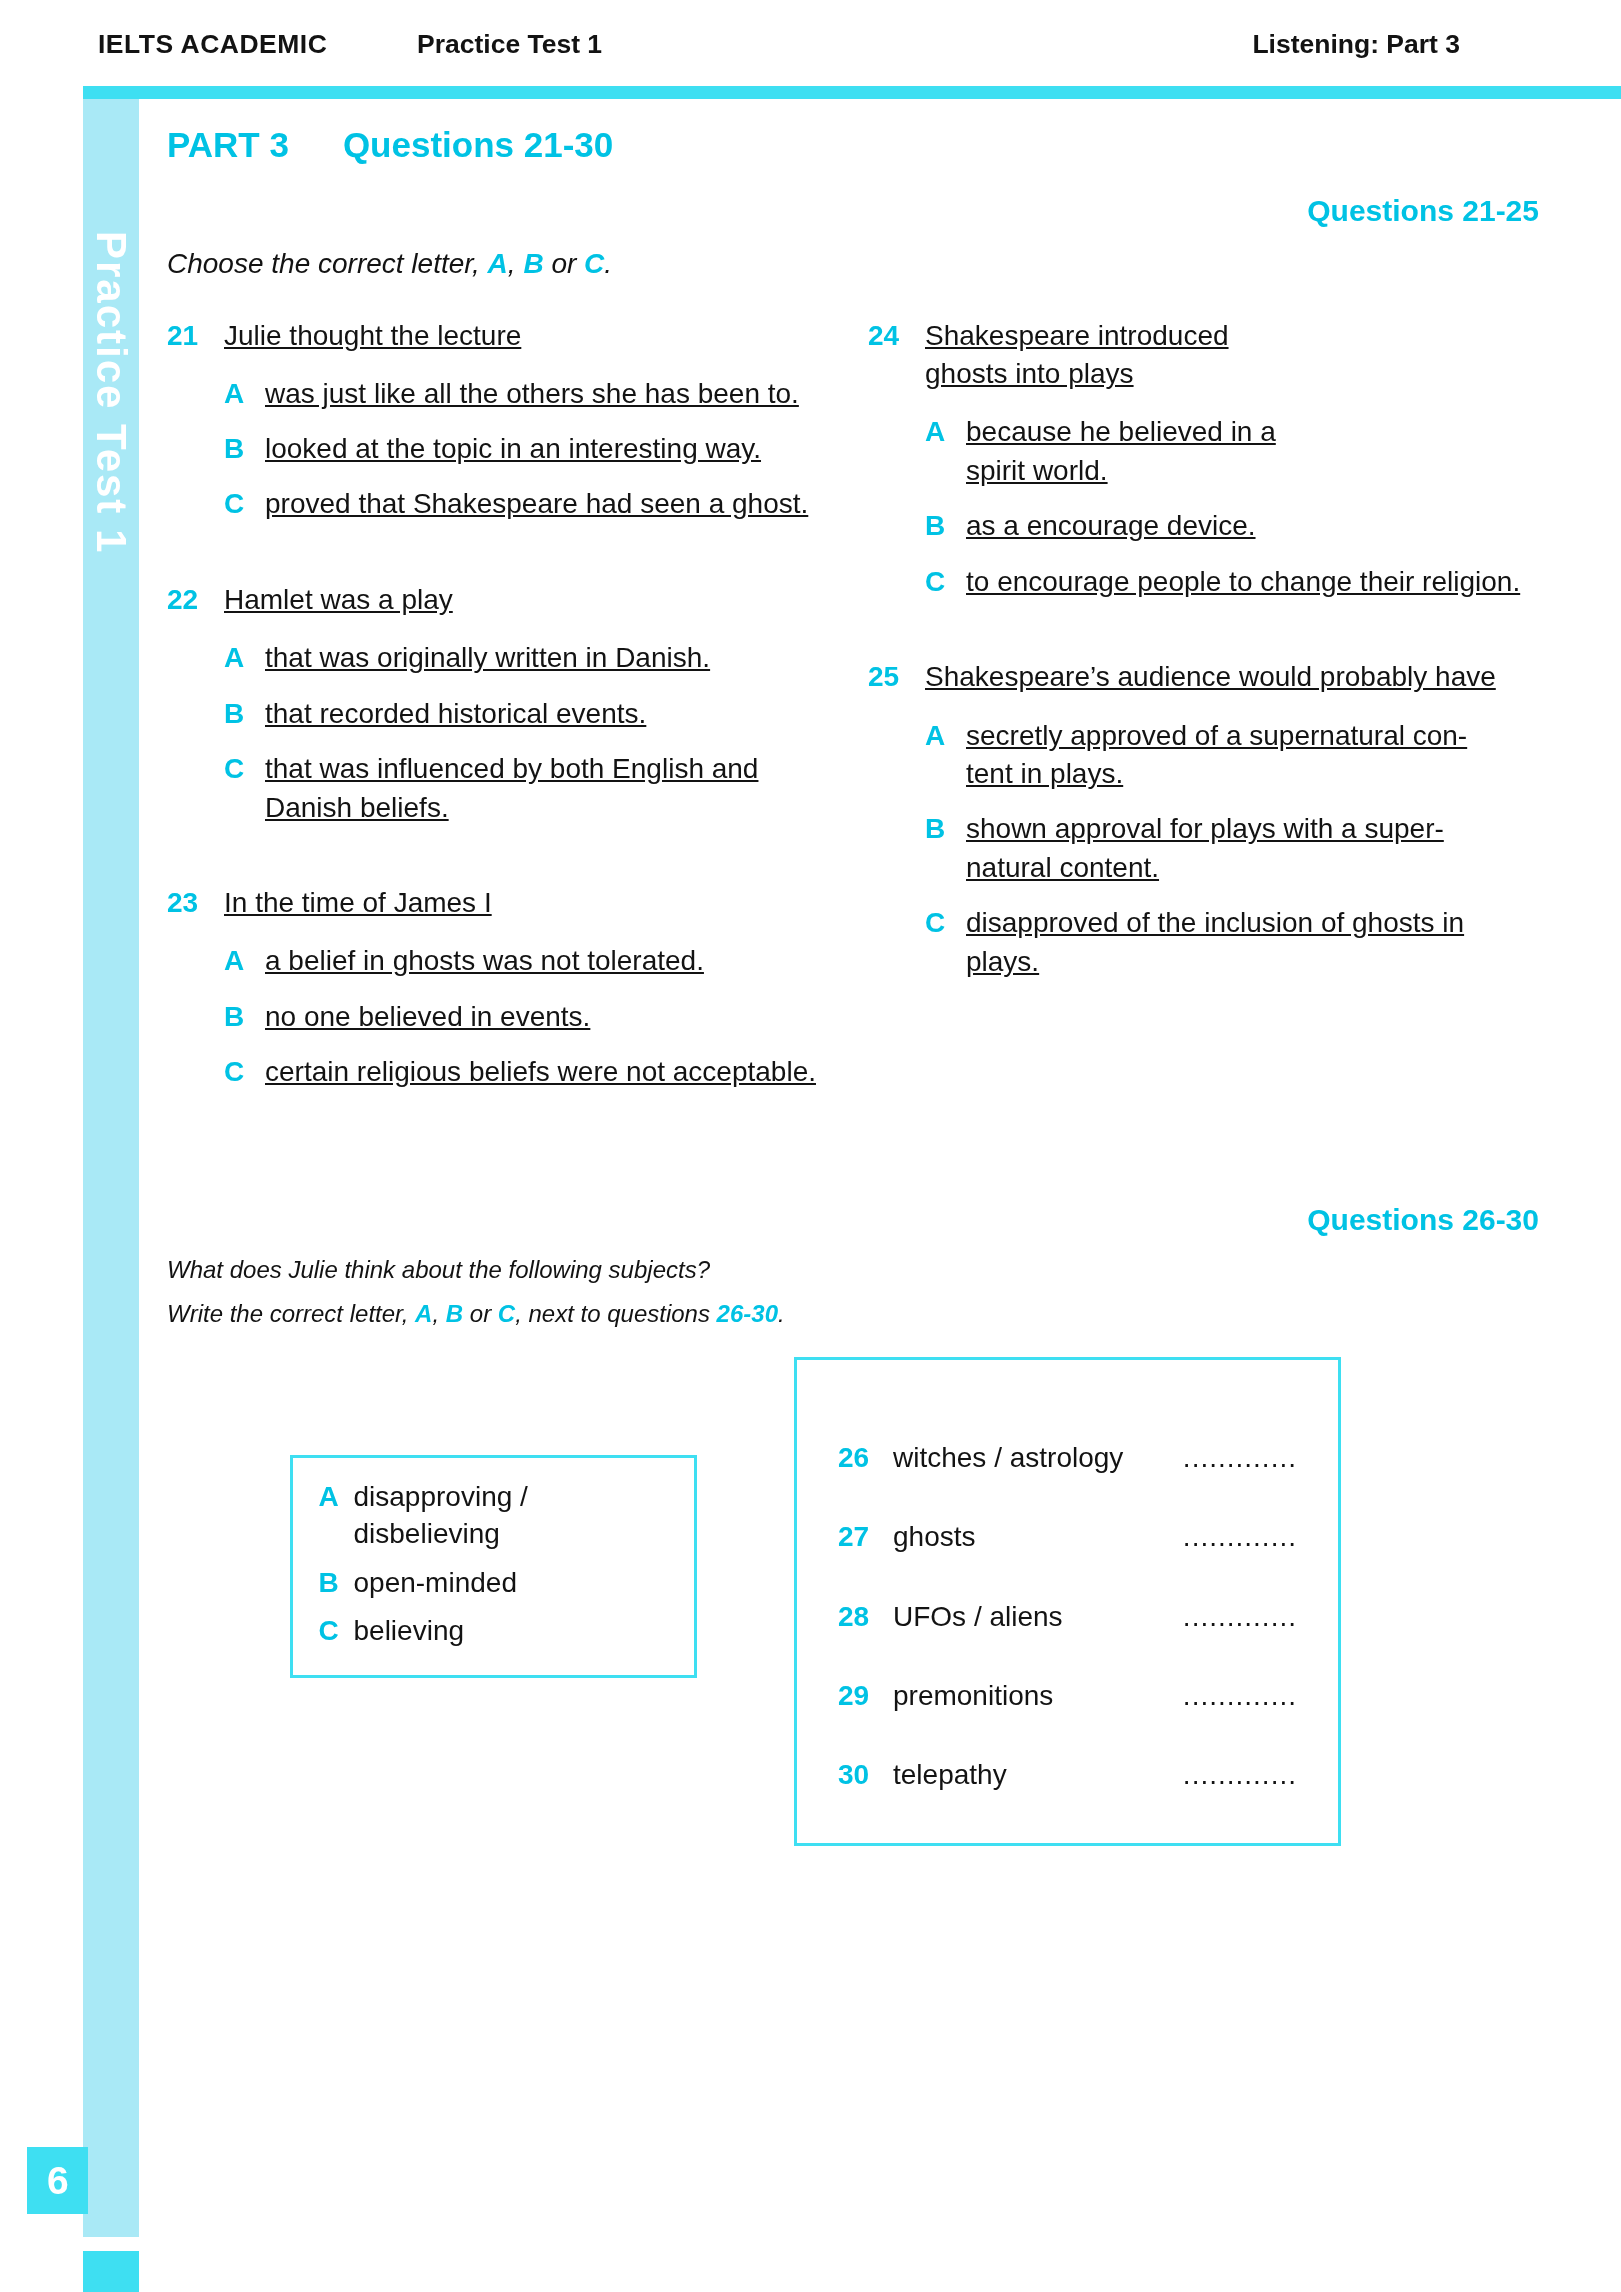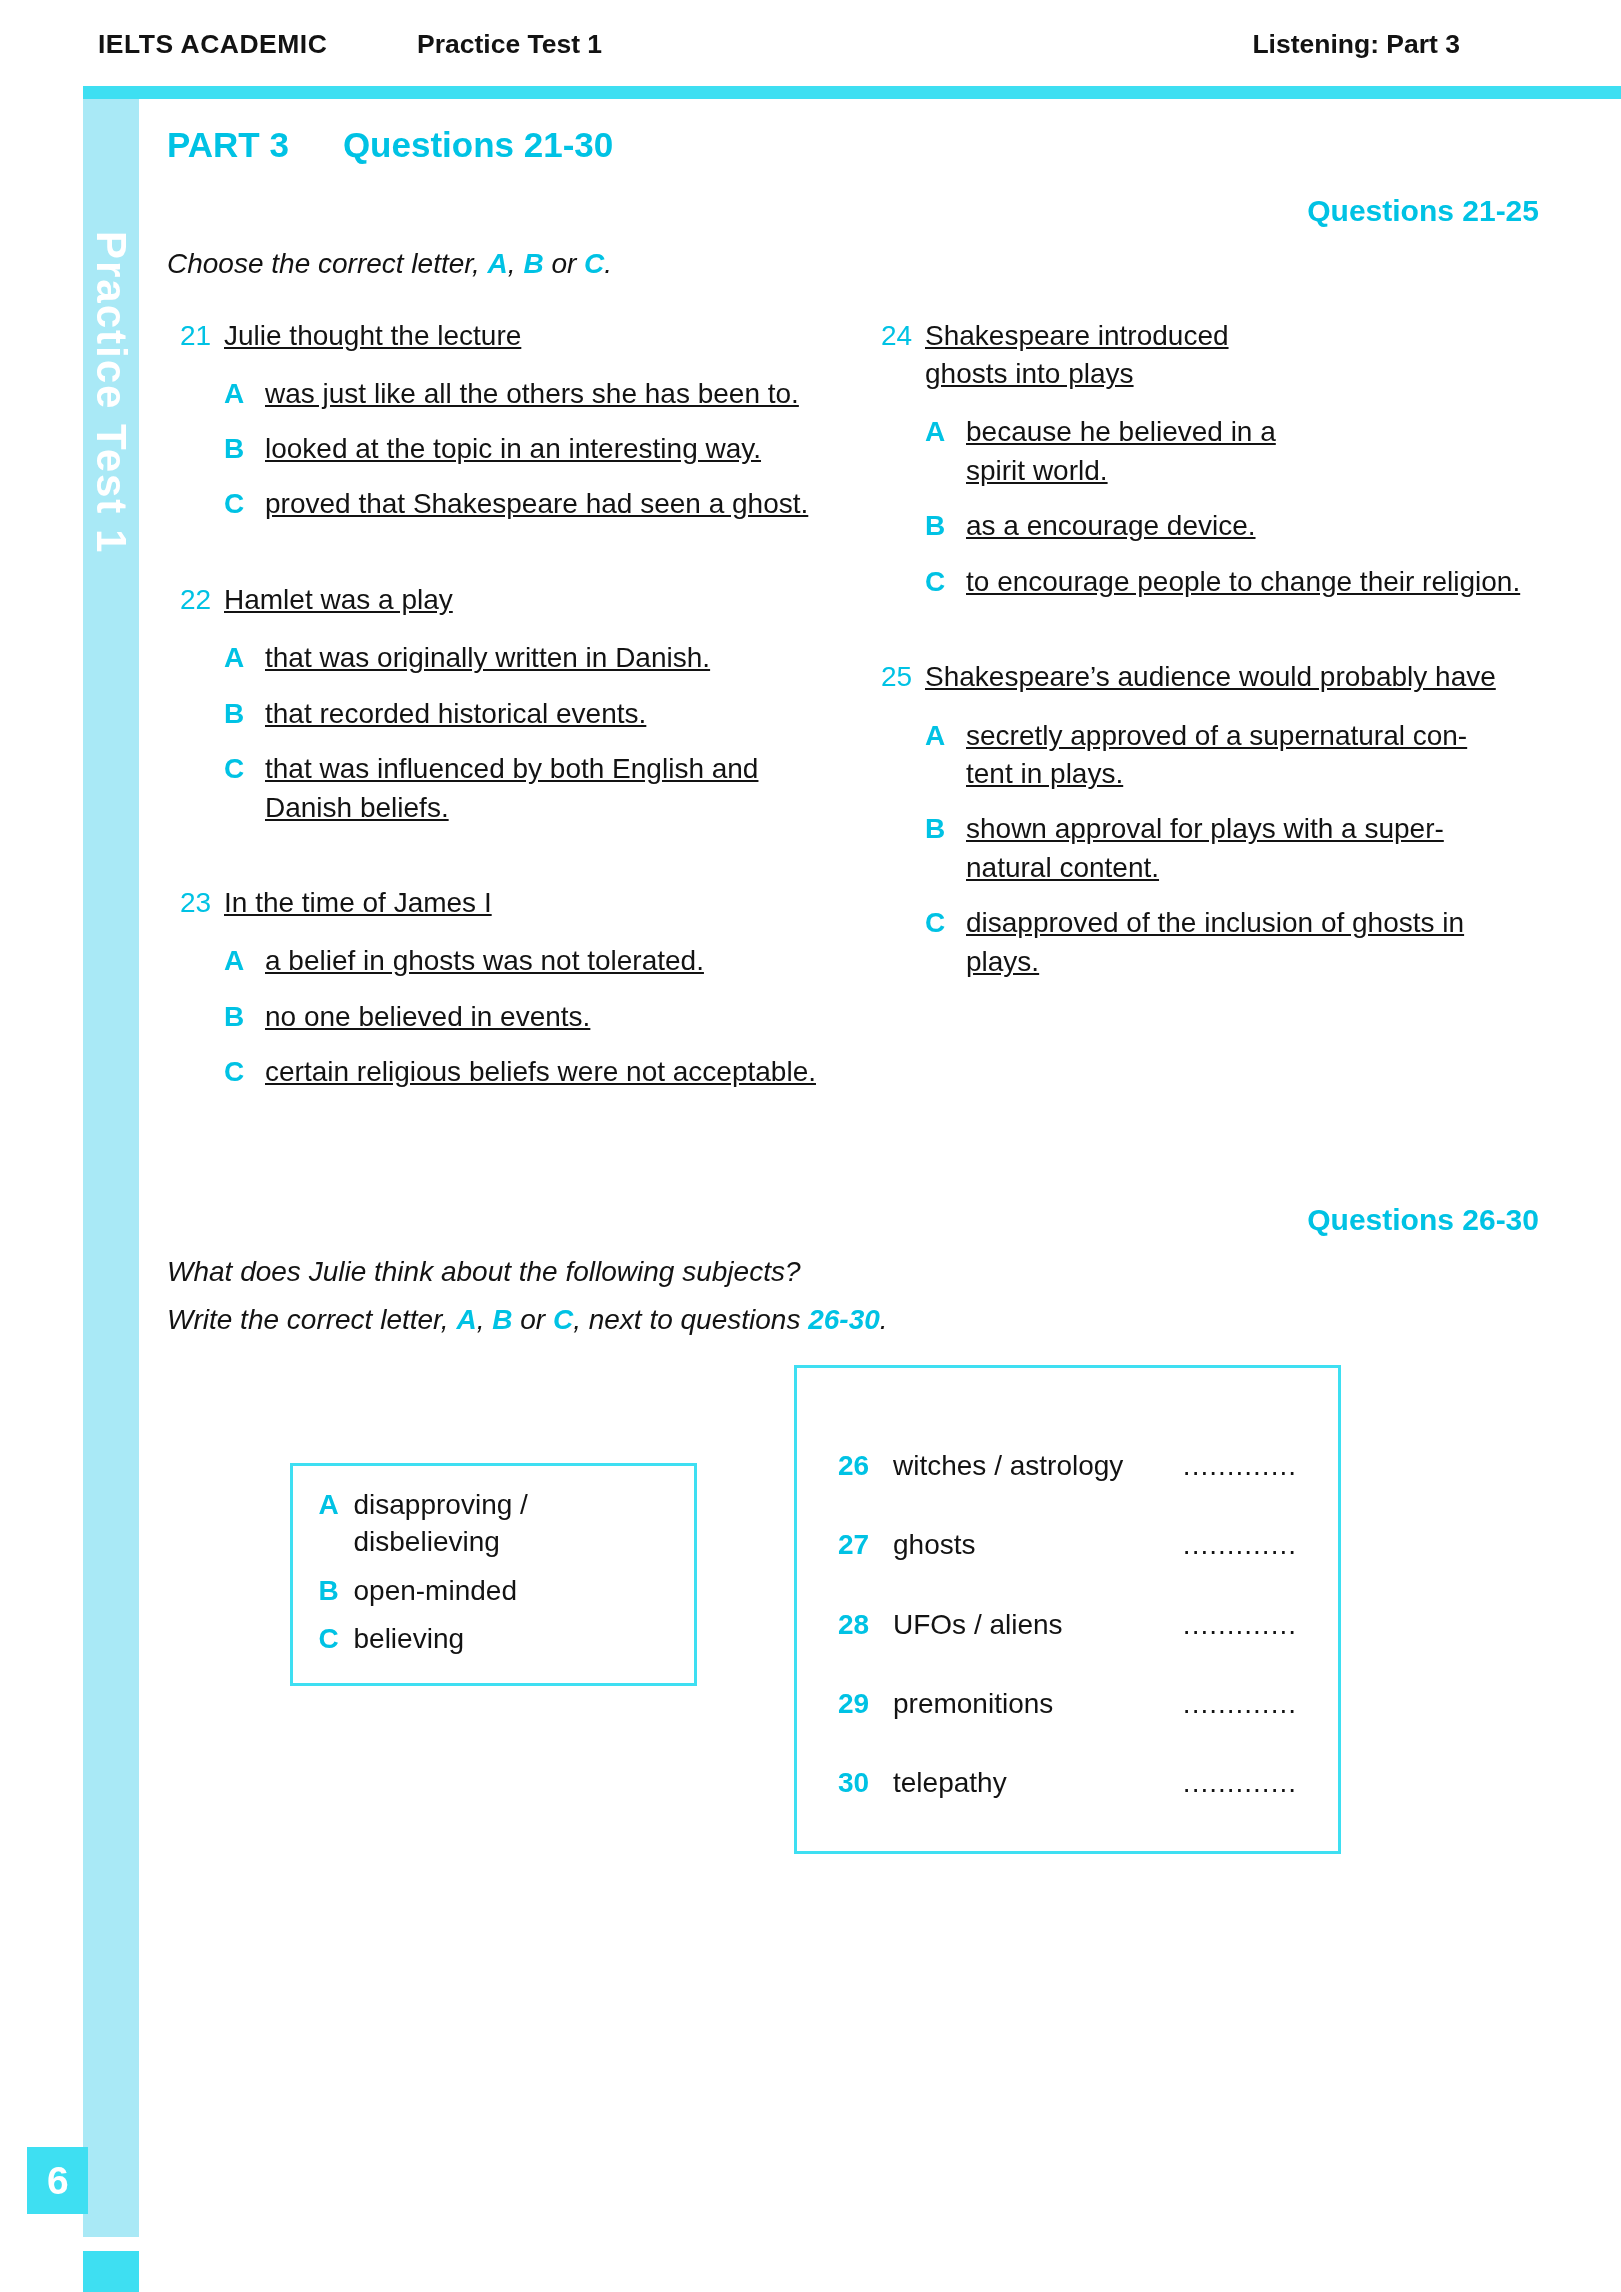--- a/index.html
+++ b/index.html
@@ -39,28 +39,28 @@
   .part-title{font-size:35px;font-weight:bold;color:var(--acc);margin:0 0 29px 0;}
   .part-sub{margin-left:54px;}
   .sec-heading{font-size:30px;font-weight:bold;color:var(--acc);margin:0 0 19.6px 0;text-align:right;}
   .instr{font-size:28px;font-style:italic;margin:0 0 37px 0;}
   .acc{color:var(--acc);font-weight:bold;}
   .cols{display:flex;}
   .col-left{width:701px;flex-shrink:0;}
   .col-right{flex:1;}
   .q{margin-bottom:57px;}
   .q-head{display:flex;font-size:28px;line-height:1.38;}
-  .q-num{width:57px;color:var(--acc);font-weight:normal;flex-shrink:0;text-align:center;}
+  .q-num{width:57px;color:var(--acc);font-weight:bold;flex-shrink:0;}
   .opts{margin-left:57px;margin-top:19.6px;}
   .opt{display:flex;font-size:28px;line-height:1.38;margin-bottom:16.7px;}
   .opt-letter{width:41px;color:var(--acc);font-weight:bold;flex-shrink:0;}
   .ln{display:block;white-space:nowrap;text-decoration:underline;}
   
   .section2{margin-top:54px;}
-  .s2-line{font-size:28px;font-style:italic;margin:0 0 15.7px 0;}
+  .s2-line{font-size:24px;font-style:italic;margin:0 0 15.7px 0;}
   .boxes{position:relative;margin-top:29px;height:421px;}
   .legend-box{
     position:absolute;left:123px;top:98px;width:407px;
     border:3.9px solid var(--bar);padding:19.6px 25.5px 13.7px 25.5px;
   }
   .lg-row{display:flex;font-size:28px;line-height:1.35;margin-bottom:10.8px;}
   .lg-letter{width:35px;color:var(--acc);font-weight:bold;flex-shrink:0;}
   .items-box{
     position:absolute;left:627px;top:0;width:547px;
     border:3.9px solid var(--bar);padding:37px 41px 25.5px 41px;

